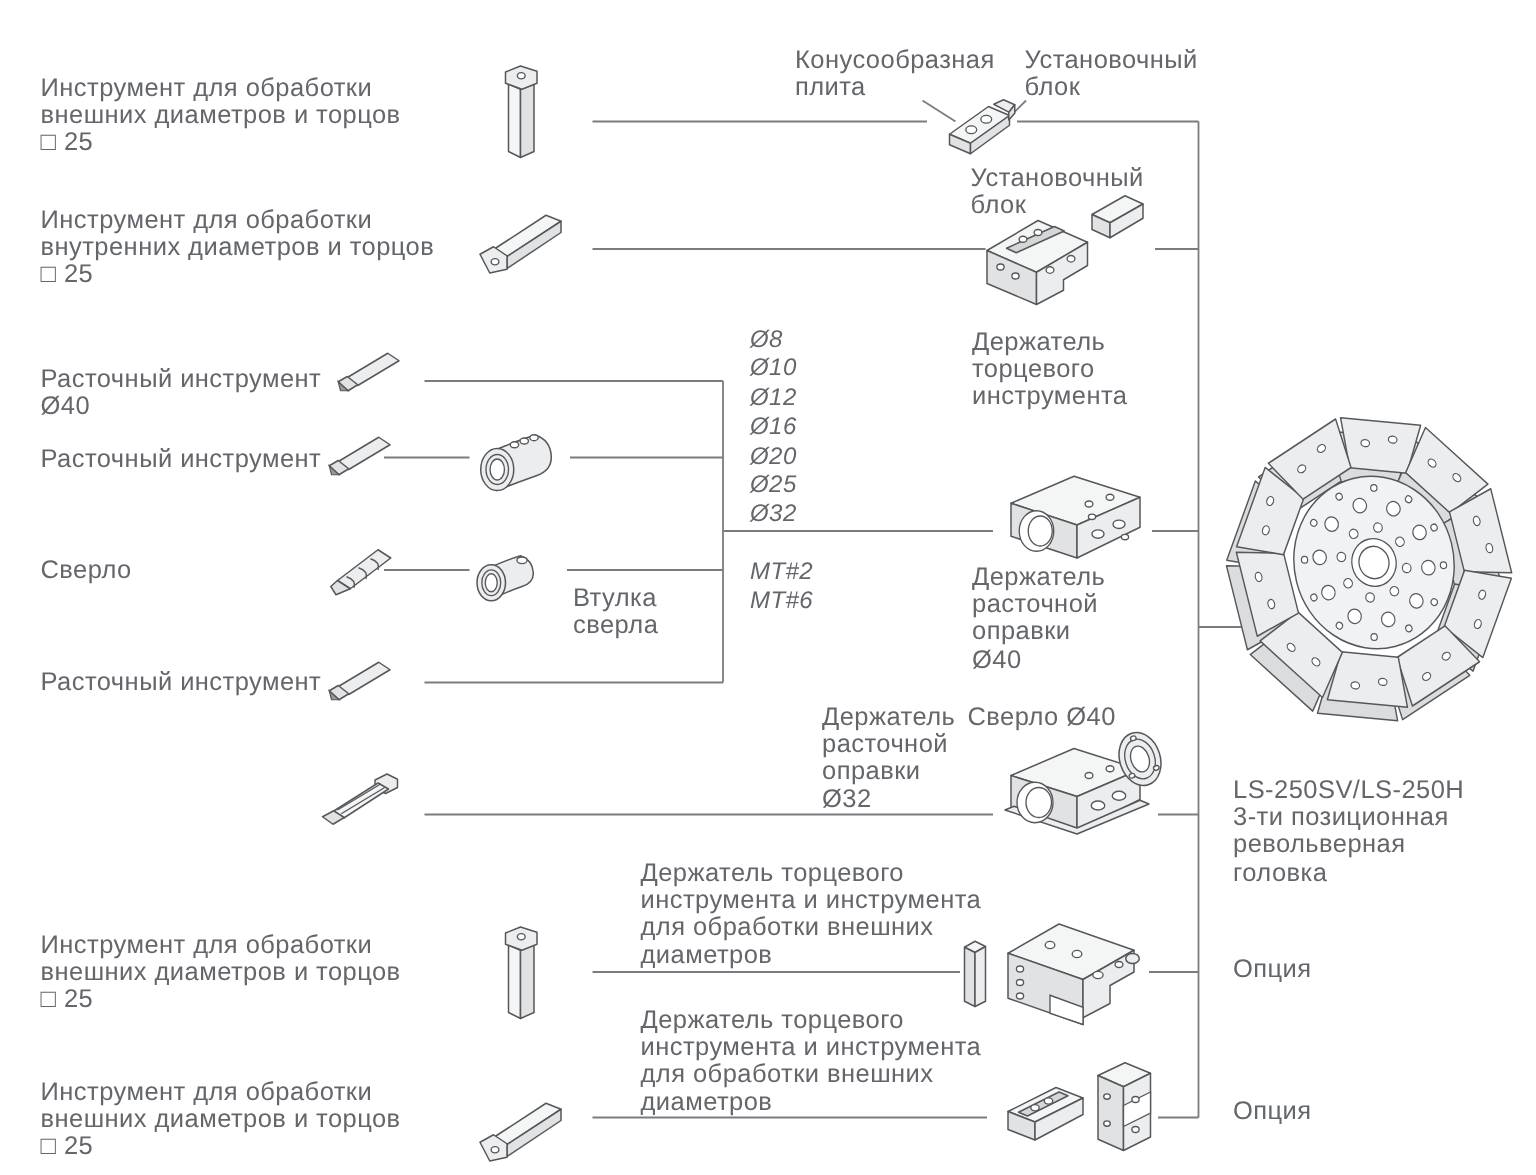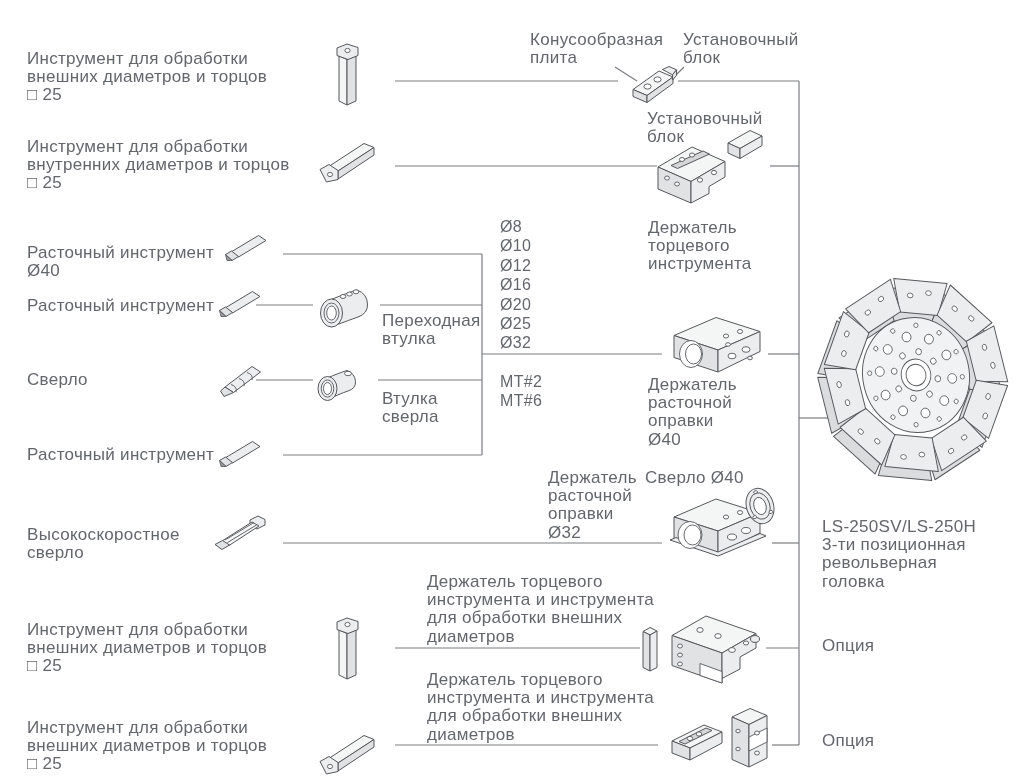--- a/index.html
+++ b/index.html
@@ -4,21 +4,21 @@
 <style>
   html,body{margin:0;padding:0;background:#fff;}
   .canvas{
     position:relative;width:1024px;height:783px;background:#ffffff;overflow:hidden;
     font-family:"Liberation Sans","DejaVu Sans",sans-serif;color:#63666B;
   }
   .lbl{
     position:absolute;white-space:pre-line;font-size:17px;line-height:18.2px;
     letter-spacing:0.3px;color:#63666B;
   }
-  .dia{font-size:16px;line-height:19.4px;}
+  .dia{font-size:16px;line-height:19.4px;font-style:italic;}
   svg{overflow:visible;display:block;}
   .icon{position:absolute;}
   #lines{position:absolute;left:0;top:0;z-index:0;}
   .icon{z-index:1;}
   .lbl{z-index:2;}
   .cline{stroke:#797C80;stroke-width:1.2;fill:none;}
   .p0{fill:#ECEDEE;stroke:#55575B;stroke-width:1;stroke-linejoin:round;}
   .p1{fill:#F4F5F5;stroke:#55575B;stroke-width:1;stroke-linejoin:round;}
   .p2{fill:#E0E2E4;stroke:#55575B;stroke-width:1;stroke-linejoin:round;}
   .pD{fill:#D4D6D8;stroke:#55575B;stroke-width:1;stroke-linejoin:round;}
@@ -334,41 +334,37 @@
 внешних диаметров и торцов
 □ 25</div>
   <div class="lbl" style="left:27px;top:138px">Инструмент для обработки
 внутренних диаметров и торцов
 □ 25</div>
   <div class="lbl" style="left:27px;top:244px">Расточный инструмент
 Ø40</div>
   <div class="lbl" style="left:27px;top:297px">Расточный инструмент</div>
   <div class="lbl" style="left:27px;top:371px">Сверло</div>
   <div class="lbl" style="left:27px;top:446px">Расточный инструмент</div>
-  <div class="lbl" style="left:27px;top:526px">Высокоскоростное
-сверло</div>
   <div class="lbl" style="left:27px;top:621px">Инструмент для обработки
 внешних диаметров и торцов
 □ 25</div>
   <div class="lbl" style="left:27px;top:719px">Инструмент для обработки
 внешних диаметров и торцов
 □ 25</div>
 
   <div class="lbl" style="left:530px;top:31px">Конусообразная
 плита</div>
   <div class="lbl" style="left:683px;top:31px">Установочный
 блок</div>
   <div class="lbl" style="left:647px;top:110px">Установочный
 блок</div>
   <div class="lbl" style="left:648px;top:219px">Держатель
 торцевого
 инструмента</div>
 
-  <div class="lbl" style="left:382px;top:312px">Переходная
-втулка</div>
   <div class="lbl" style="left:382px;top:390px">Втулка
 сверла</div>
   <div class="lbl dia" style="left:500px;top:217px">Ø8
 Ø10
 Ø12
 Ø16
 Ø20
 Ø25
 Ø32</div>
   <div class="lbl dia" style="left:500px;top:372px">MT#2

